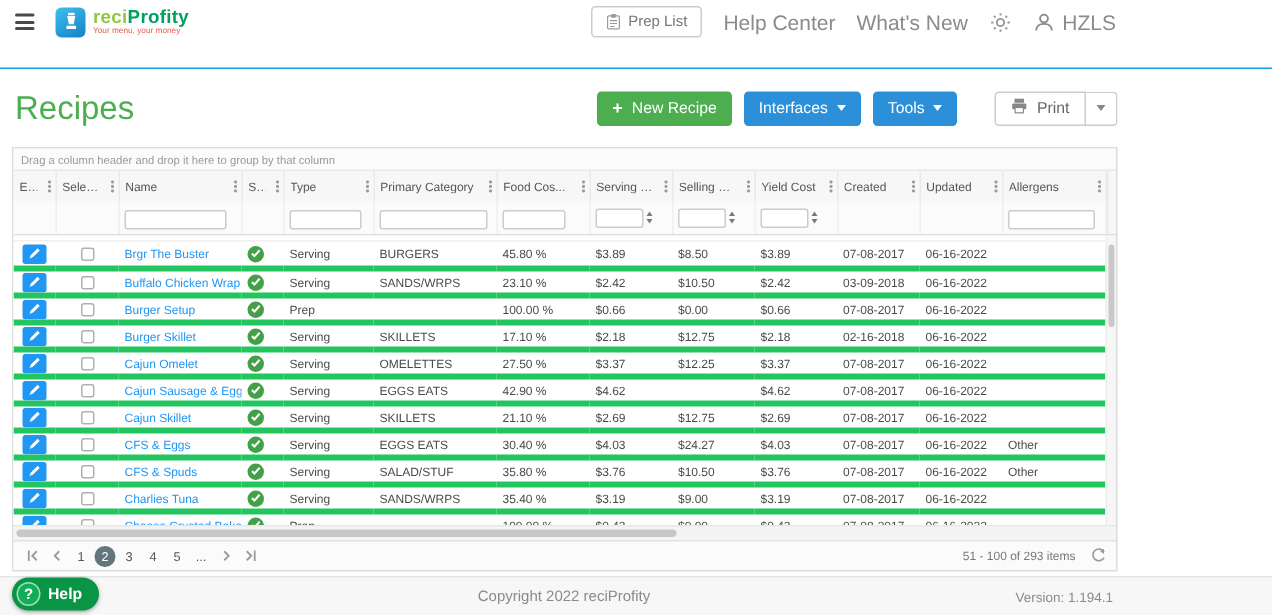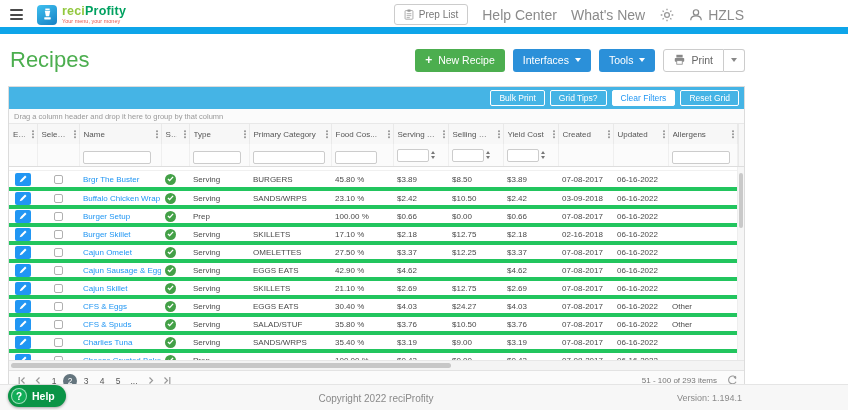--- a/index.html
+++ b/index.html
@@ -1,21 +1,21 @@
 <!DOCTYPE html>
 <html><head>
 <meta charset="utf-8">
 <style>
   *{margin:0;padding:0;box-sizing:border-box;}
   html,body{width:848px;height:410px;}
   body{font-family:"Liberation Sans",sans-serif;background:#fff;overflow:hidden;}
   .screen{position:relative;width:848px;height:410px;background:#fff;overflow:hidden;}
 
   
-  .topbar-wrap{border-bottom:7px solid #0ea5e9;height:34px;}
+  .topbar-wrap{border-bottom:1px solid #0ea5e9;height:46px;}
   .topbar{display:flex;align-items:center;height:29px;width:752px;padding:0 8px 0 10px;}
   .burger{display:inline-block;cursor:pointer;}
   .burger i{display:block;width:13px;height:2px;background:#4a4a4a;margin:2.5px 0;border-radius:1px;}
   .logo{display:flex;align-items:center;gap:5px;margin:0 16px 0 14px;cursor:pointer;}
   .logo-badge{width:20px;height:20px;border-radius:4px;background:linear-gradient(150deg,#3fc0f0,#1581c4);display:flex;align-items:center;justify-content:center;flex:none;}
   .logo-text{display:flex;flex-direction:column;line-height:1;}
   .logo-name{font-size:12.5px;font-weight:bold;letter-spacing:.2px;}
   .logo-reci{color:#92c83e;}
   .logo-prof{color:#00a160;}
   .logo-tag{font-size:5.5px;color:#e8594f;margin-top:1px;}
@@ -32,21 +32,21 @@
 
   
   .page-head{display:flex;align-items:center;width:752px;height:52px;padding:0 7px 0 10px;}
   .page-title{font-size:22px;font-weight:400;color:#4cae4f;}
   .ph-buttons{margin-left:auto;display:flex;align-items:center;gap:8px;}
   .btn{display:flex;align-items:center;height:23px;padding:0 10px;border:none;border-radius:3px;font-size:10.5px;font-family:inherit;cursor:pointer;gap:6px;white-space:nowrap;}
   .btn-green{background:#4cae4f;color:#fff;}
   .plus{font-weight:bold;font-size:12px;line-height:1;}
   .btn-blue{background:#2b90d9;color:#fff;}
   .btn-white{background:#fff;border:1px solid #ccc;color:#666;}
-  .split{display:flex;}
+  .split{display:flex;margin-left:17px;}
   .split .btn-white:first-child{border-radius:3px 0 0 3px;}
   .split-caret{border-left:none;border-radius:0 3px 3px 0;padding:0 7px;}
 
   
   .grid-outer{margin:0 8px;width:737px;border:1px solid #dcdcdc;background:#fff;}
   .bluebar{height:22px;background:#45b4e5;display:flex;align-items:center;justify-content:flex-end;gap:5px;padding:0 5px;}
   .bb-btn{height:16px;padding:0 8px;font-size:8.5px;font-family:inherit;color:#fff;background:transparent;border:1px solid #fff;border-radius:2px;cursor:pointer;display:flex;align-items:center;white-space:nowrap;}
   .bb-btn.active{background:#fff;color:#2196f3;}
   .group-strip{height:15px;background:#fbfbfb;border-bottom:1px solid #e8e8e8;font-size:7.5px;color:#999;display:flex;align-items:center;padding-left:5px;}
   .head-wrap{display:flex;background:#f7f7f7;border-bottom:1px solid #ddd;}
@@ -188,26 +188,20 @@
           <span>Print</span>
         </button>
         <button class="btn btn-white split-caret">
           <span class="caret-down"></span>
         </button>
       </div>
     </div>
   </div>
 
   <div class="grid-outer">
-    <div class="bluebar">
-      <button class="bb-btn">Bulk Print</button>
-      <button class="bb-btn">Grid Tips?</button>
-      <button class="bb-btn active">Clear Filters</button>
-      <button class="bb-btn">Reset Grid</button>
-    </div>
     <div class="group-strip">Drag a column header and drop it here to group by that column</div>
 
     <div class="head-wrap">
       <table class="gtable" style="width: 728px;">
           <colgroup>
             <col style="width: 28px;">
             <col style="width: 42px;">
             <col style="width: 82px;">
             <col style="width: 28px;">
             <col style="width: 60px;">

